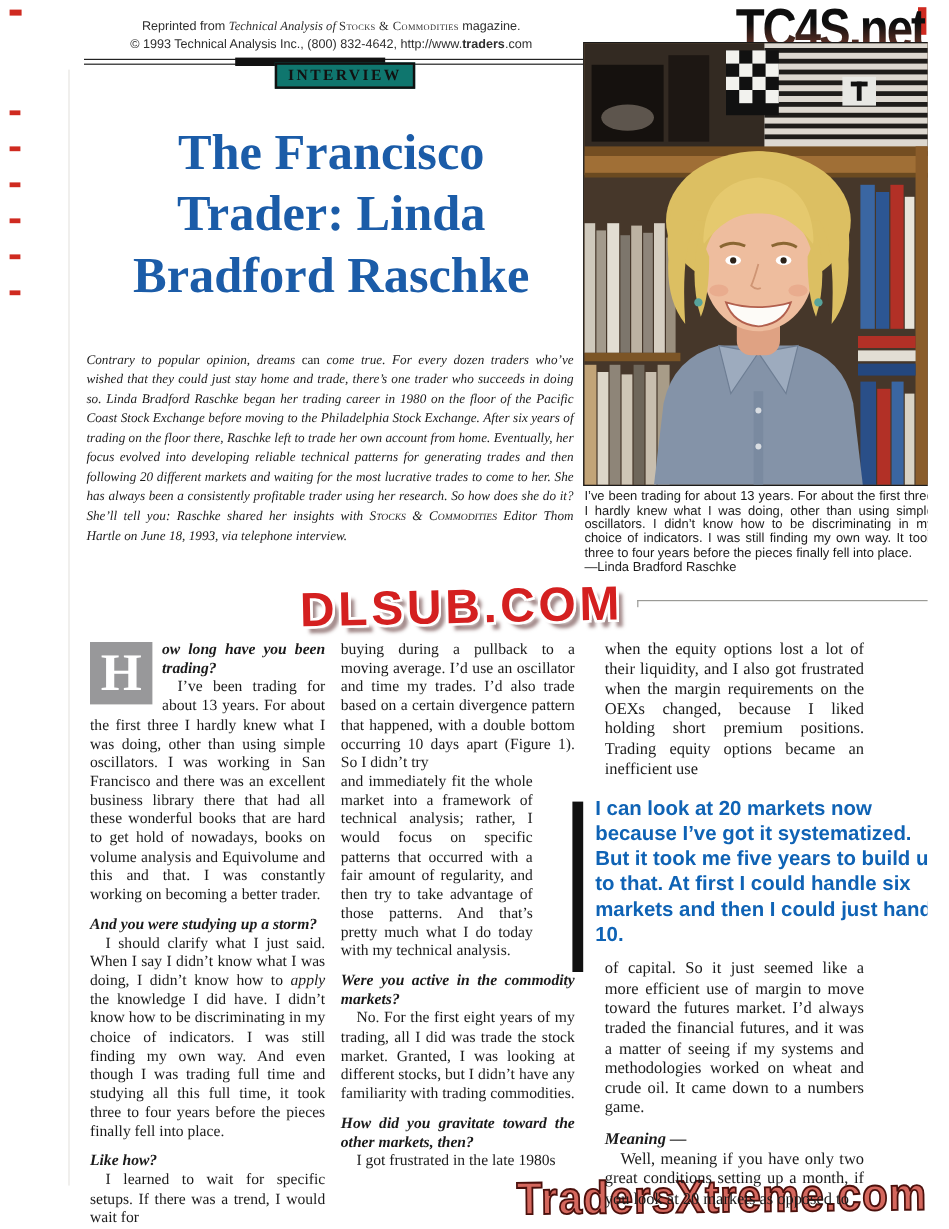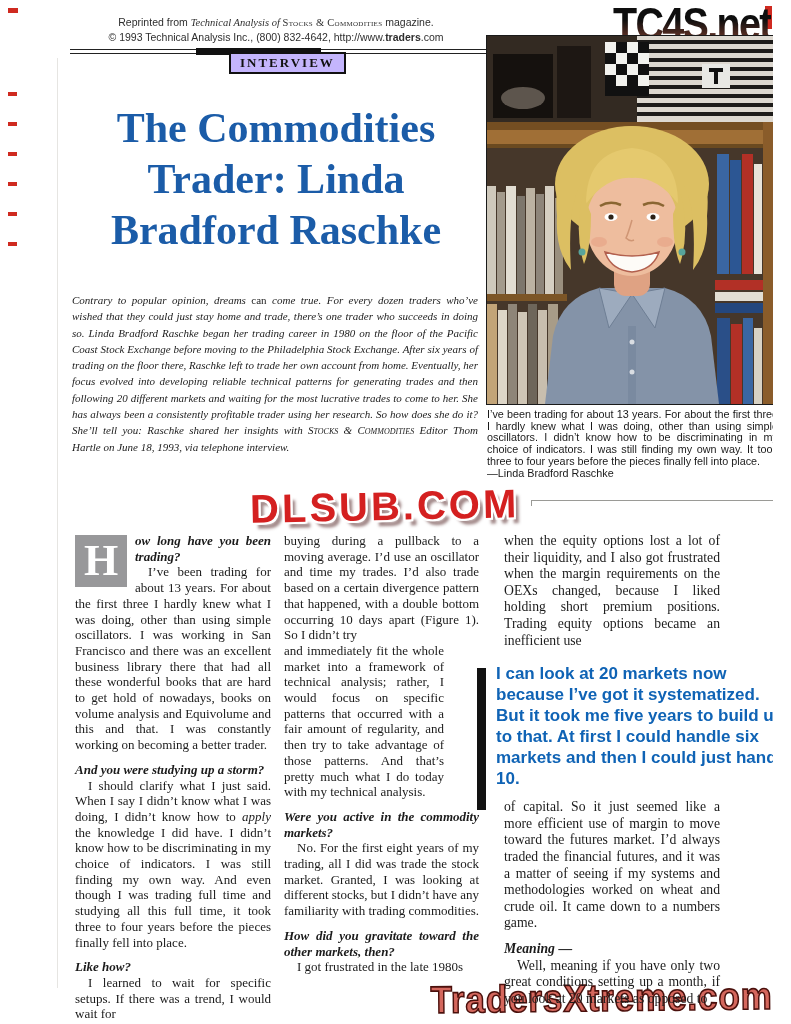--- a/index.html
+++ b/index.html
@@ -13,21 +13,21 @@
   
   .header { position:absolute; left:70px; top:15px; width:412px; text-align:center;
             font-family:"Liberation Sans", sans-serif; font-size:10.5px; line-height:14px; color:#2e2e2e; }
   .header .it { font-family:"Liberation Serif", serif; font-style:italic; }
   .header .sc { font-family:"Liberation Serif", serif; font-variant:small-caps; letter-spacing:0.3px; }
   .header .bd { font-weight:bold; }
 
   .rule-double { position:absolute; left:70px; top:49px; width:416px; height:3px;
                  border-top:1px solid #222; border-bottom:1px solid #222; }
   .rule-bar { position:absolute; left:196px; top:48px; width:125px; height:7px; background:#111; }
-  .interview-box { position:absolute; left:229px; top:52px; background:#c4b5fd; border:2px solid #111;
+  .interview-box { position:absolute; left:229px; top:52px; background:#0f766e; border:2px solid #111;
                    padding:1px 9px; font-weight:bold; font-size:13px; letter-spacing:2px; color:#111; }
 
   
   .tc4s { position:absolute; right:2px; top:0; font-family:"Liberation Sans", sans-serif;
           font-weight:bold; font-size:47px; line-height:47px; letter-spacing:-2px;
           transform:scaleX(0.84); transform-origin:right top;
           color:#2a1713;
           background:linear-gradient(180deg,#0e0e0e 42%,#4f2a21 72%,#93503c 100%);
           -webkit-background-clip:text; background-clip:text; -webkit-text-fill-color:transparent; }
   .dlsub { position:absolute; left:250px; top:485px; font-family:"Liberation Sans", sans-serif;
@@ -104,21 +104,21 @@
   </div>
   <div class="rule-double"></div>
   <div class="rule-bar"></div>
   <div class="interview-box">INTERVIEW</div>
 
   <div class="tc4s">TC4S.net</div>
   <div class="dlsub">DLSUB.COM</div>
   <div class="traders-xtreme">TradersXtreme.com</div>
 
   <div class="title">
-    <div>The Commodities</div>
+    <div>The Francisco</div>
     <div>Trader: Linda</div>
     <div>Bradford Raschke</div>
   </div>
 
   <div class="intro"><span>Contrary to popular opinion, dreams </span><span class="rm">can</span><span> come true. For every dozen traders who’ve wished that they could just stay home and trade, there’s one trader who succeeds in doing so. Linda Bradford Raschke began her trading career in 1980 on the floor of the Pacific Coast Stock Exchange before moving to the Philadelphia Stock Exchange. After six years of trading on the floor there, Raschke left to trade her own account from home. Eventually, her focus evolved into developing reliable technical patterns for generating trades and then following 20 different markets and waiting for the most lucrative trades to come to her. She has always been a consistently profitable trader using her research. So how does she do it? She’ll tell you: Raschke shared her insights with </span><span class="sc">Stocks &amp; Commodities</span><span> Editor Thom Hartle on June 18, 1993, via telephone interview.</span></div>
 
   <div class="photo-frame">
     <svg viewBox="0 0 290 368" width="290" height="368">
       <rect width="290" height="368" fill="#5d4732"></rect>
       <rect x="0" y="0" width="290" height="90" fill="#332a22"></rect>

